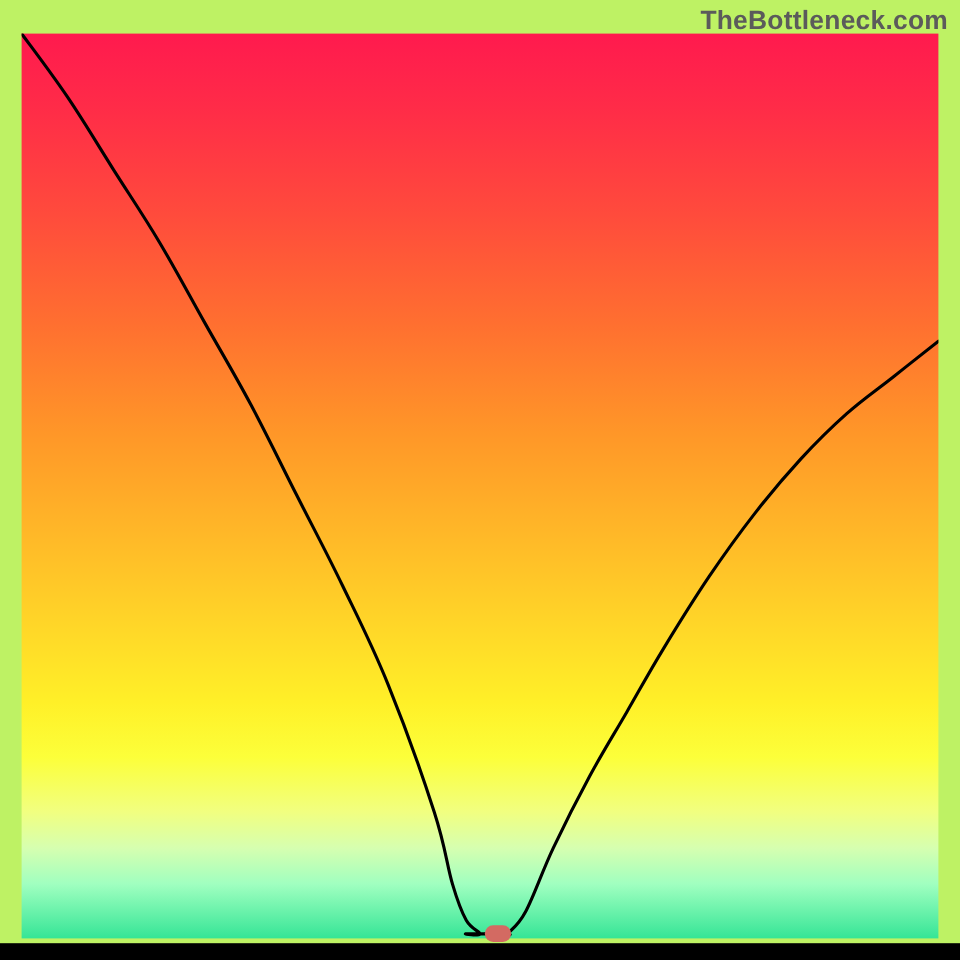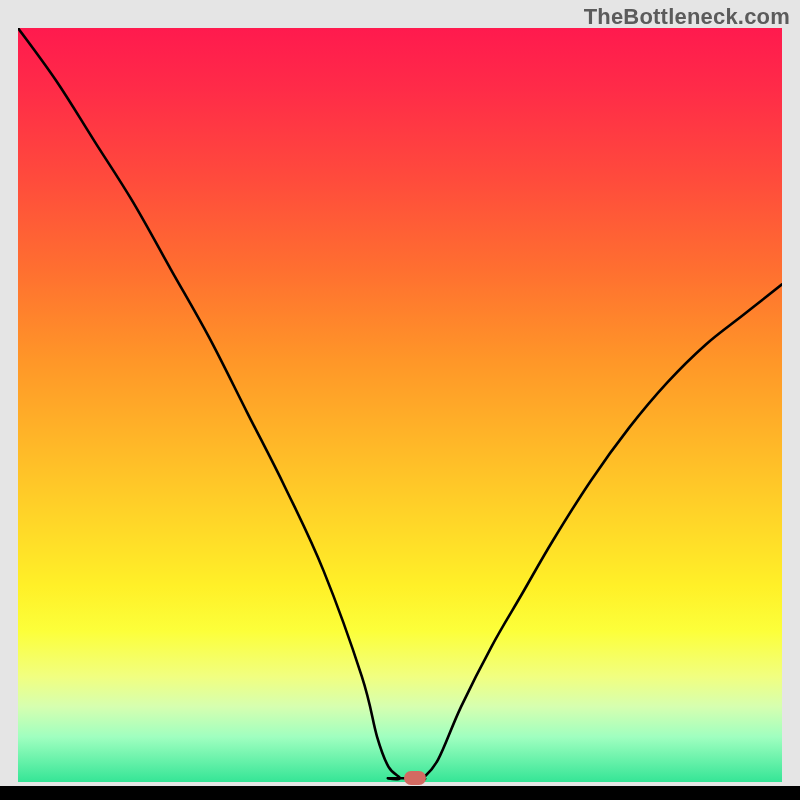--- a/index.html
+++ b/index.html
@@ -8,21 +8,21 @@
     width: 800px;
     height: 800px;
     background: #000;
     overflow: hidden;
     font-family: Arial, Helvetica, sans-serif;
   }
   .frame {
     position: relative;
     width: 800px;
     height: 786px;
-    background: #e5e5e5;
+    background: #bef264;
   }
   .watermark {
     position: absolute;
     top: 4px;
     right: 10px;
     color: #5b5b5b;
     font-size: 22px;
     font-weight: bold;
     letter-spacing: 0.2px;
     z-index: 5;

